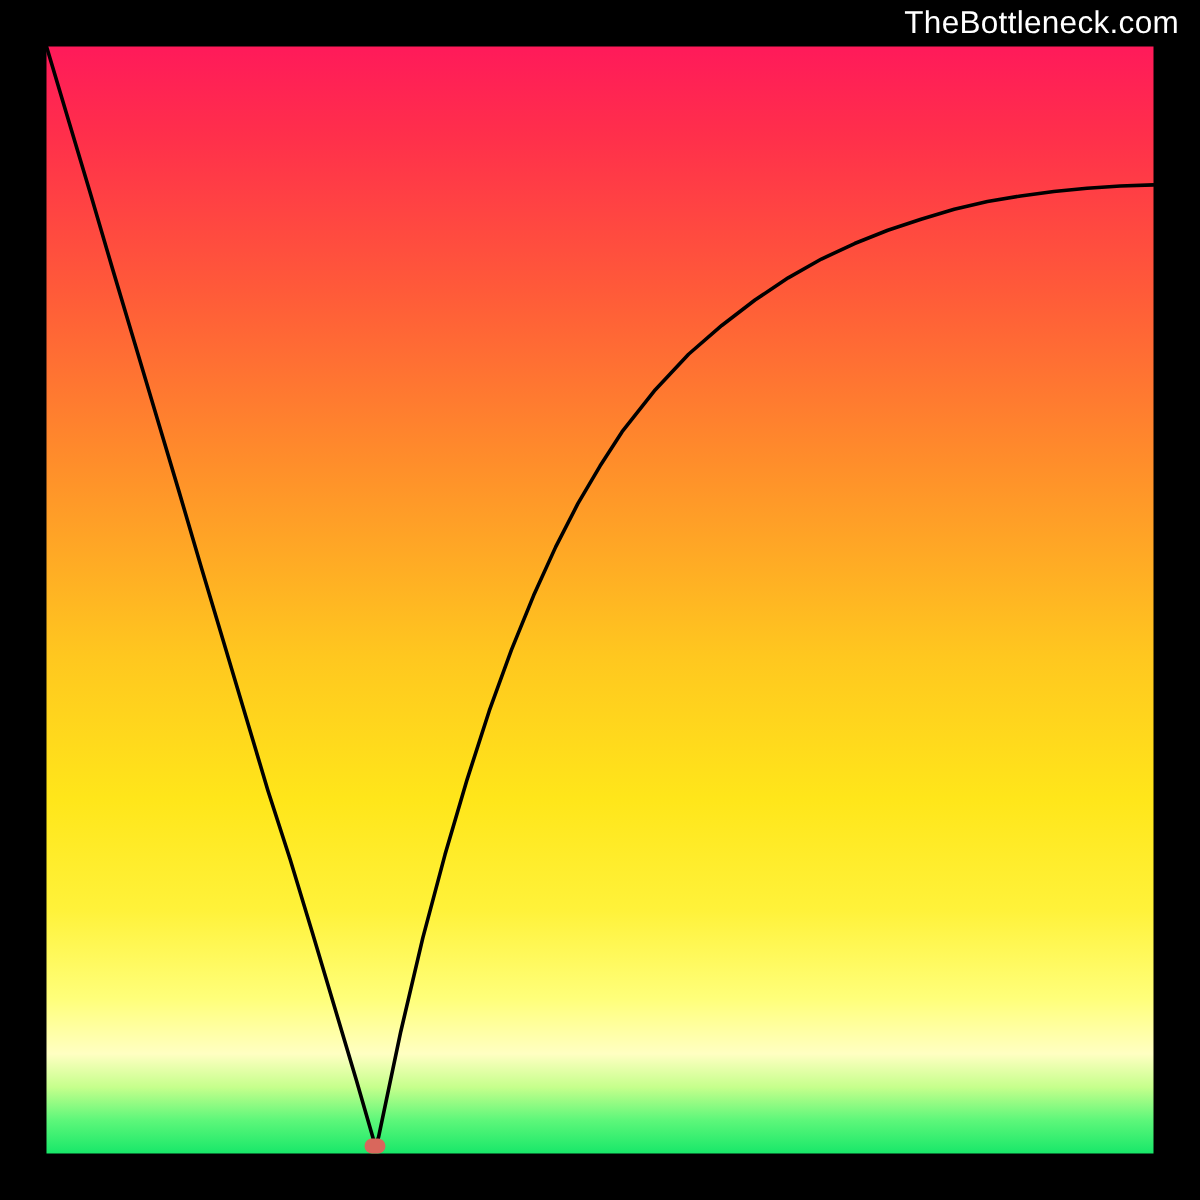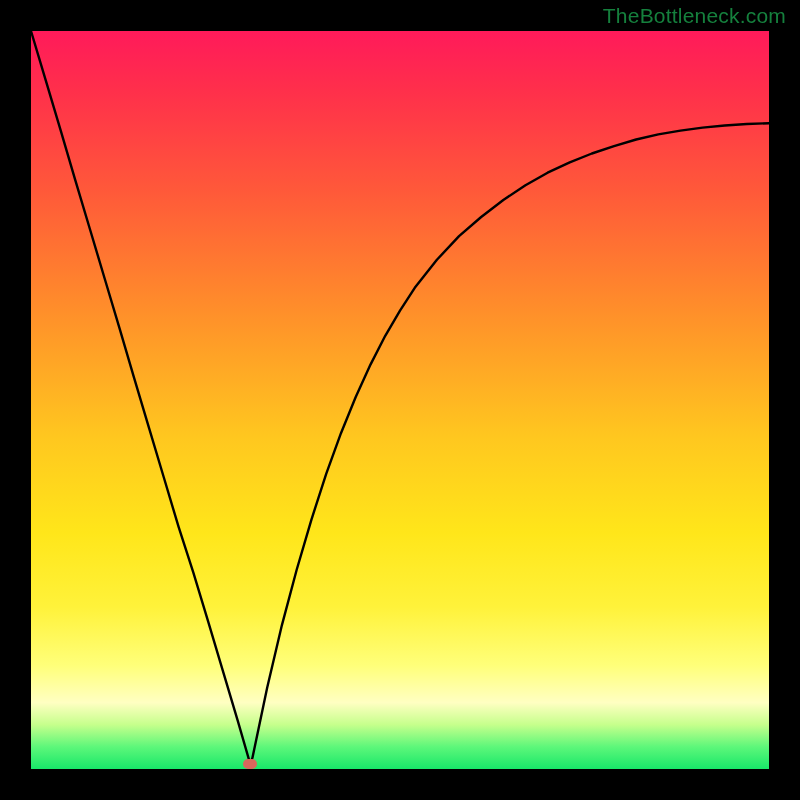--- a/index.html
+++ b/index.html
@@ -53,21 +53,21 @@
     width: 14px;
     height: 10px;
     background: #d9675c;
     border-radius: 5px / 5px;
     transform: translate(-50%, -50%);
   }
   .watermark {
     position: absolute;
     top: 4px;
     right: 14px;
-    color: #15803d;
+    color: #ffffff;
     font-size: 21px;
     font-weight: 400;
     letter-spacing: 0.2px;
     font-family: Arial, Helvetica, sans-serif;
   }
 </style>
 </head>
 <body>
 
 <div class="frame">

